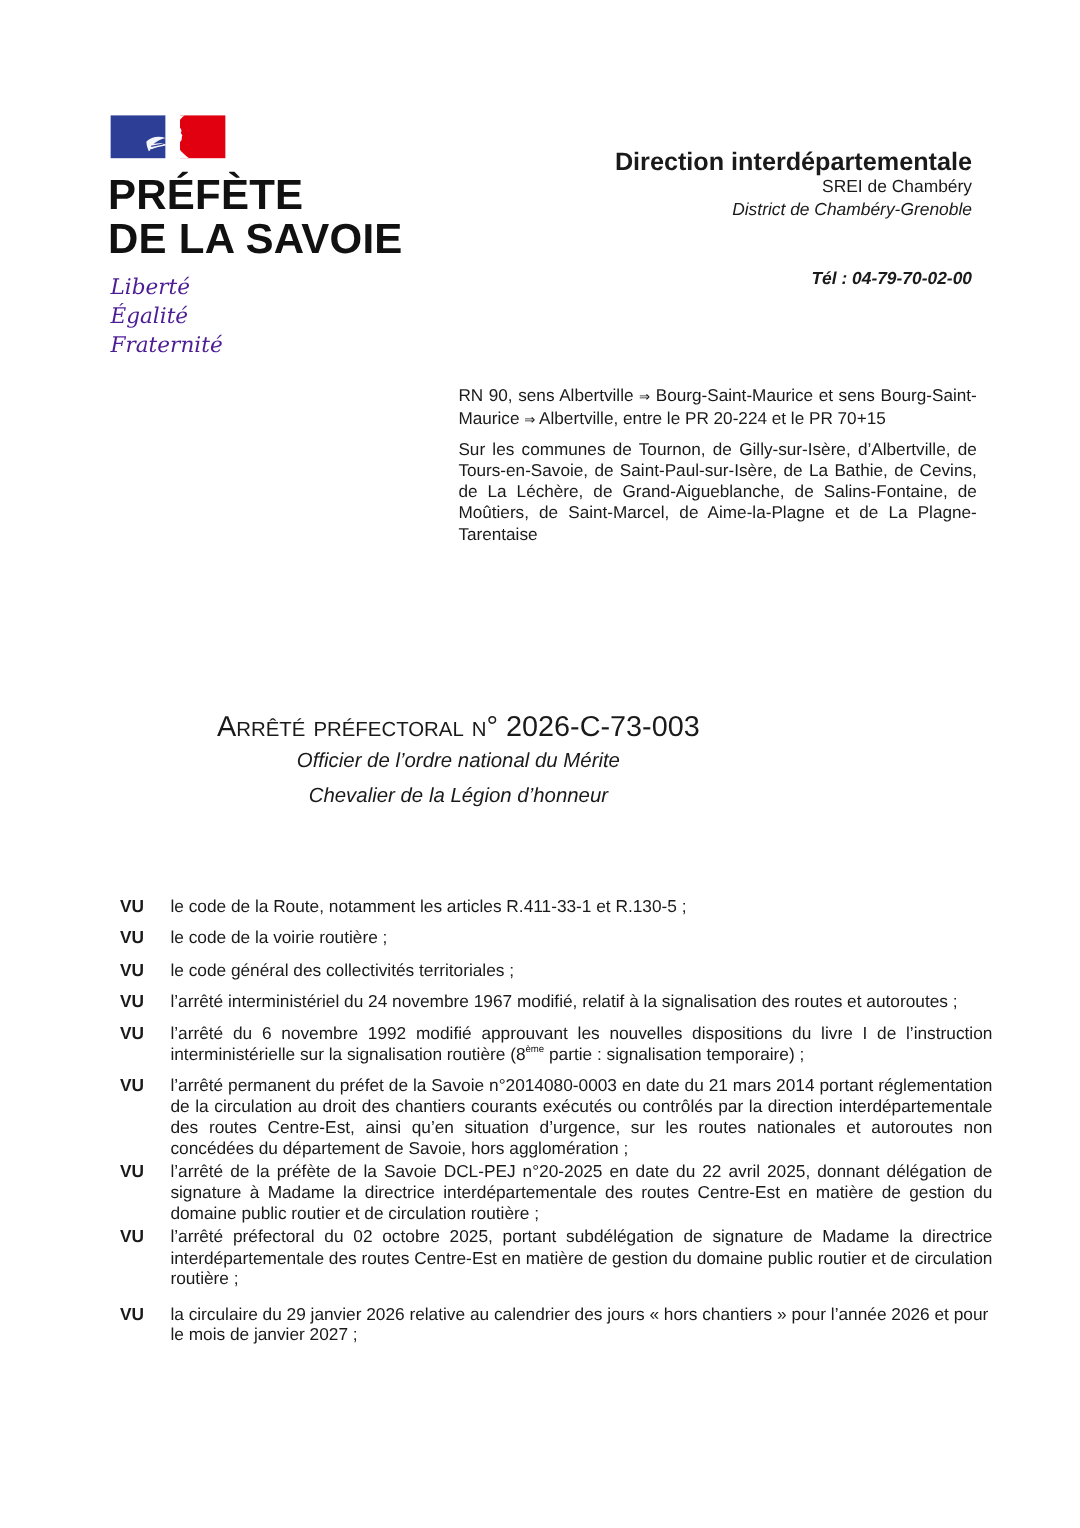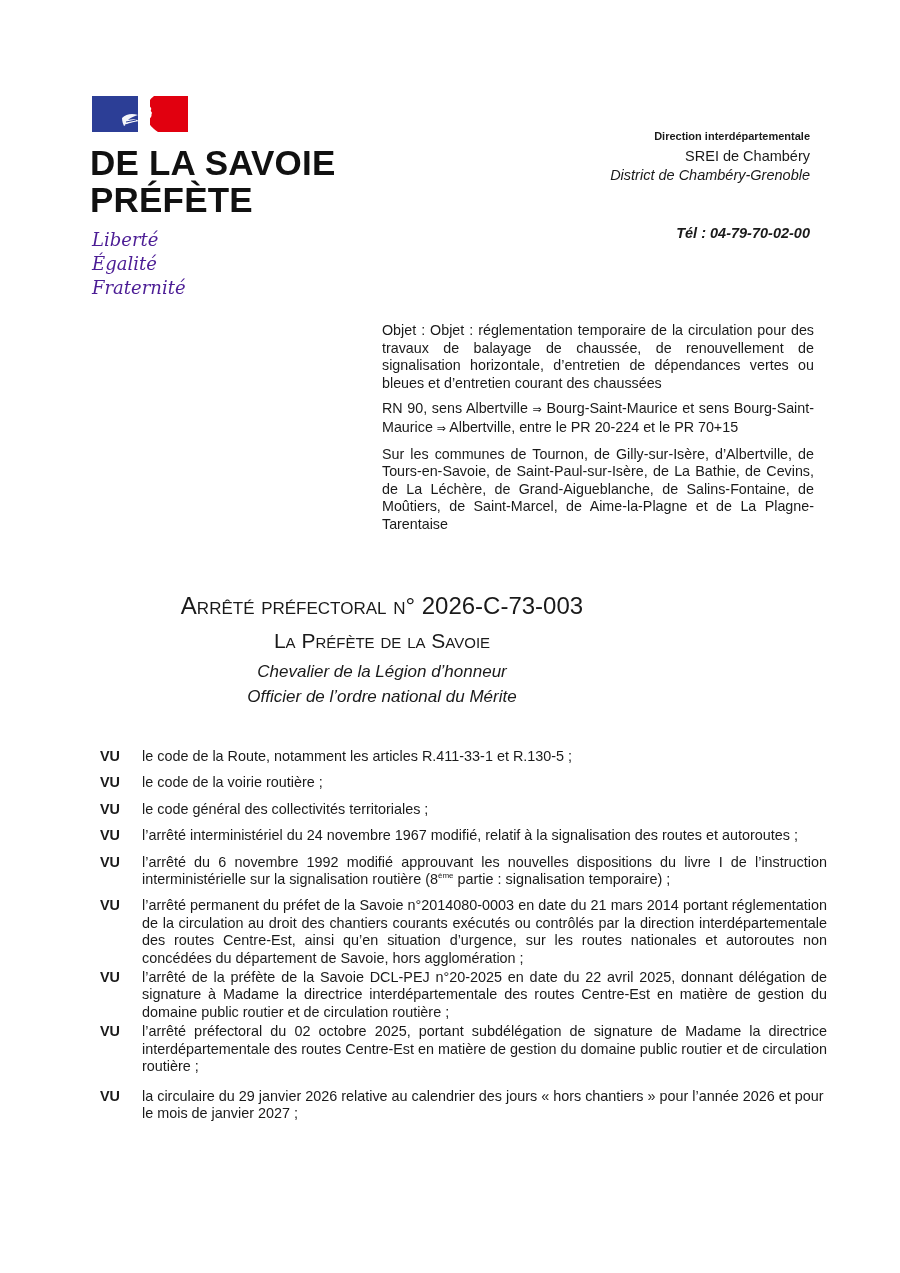--- a/index.html
+++ b/index.html
@@ -54,21 +54,21 @@
   .service {
     position: absolute;
     right: 90px;
     top: 126px;
     text-align: right;
     font-size: 14.5px;
     line-height: 19px;
   }
   .service .dept {
     font-weight: bold;
-    font-size: 11px;
+    font-size: 21px;
     line-height: 20.5px;
   }
   .service .district { font-style: italic; }
   .service .phone {
     font-style: italic;
     margin-top: 39px;
     font-weight: bold;
   }
 
   
@@ -153,48 +153,46 @@
       <rect x="0" y="0" width="46" height="36" fill="#2c3e96"></rect>
       <rect x="58" y="0" width="38" height="36" fill="#e1000f"></rect>
 
       <path d="M46 0 L62 0 C58 3 56 6 57 9 C58 11 60 12 59 14 C58 15 60 16 60 17 C59 18 60 20 59 21 C58 23 56 23 56 25 C57 28 60 32 66 36 L46 36 Z" fill="#ffffff"></path>
       <path d="M30 22 C34 18 40 17 46 19 C42 20 38 22 36 24 C40 23 44 23 47 25 C42 26 36 27 32 30 C31 28 30 25 30 22 Z" fill="#ffffff" opacity="0.95"></path>
       <path d="M34 26 L44 24 M33 29 L42 27" stroke="#2c3e96" stroke-width="1"></path>
     </svg>
   </div>
 
   <div class="prefecture-name">
+    <div>PRÉFÈTE</div>
     <div>DE LA SAVOIE</div>
-    <div>PRÉFÈTE</div>
   </div>
 
   <div class="motto">
     <div>Liberté</div>
     <div>Égalité</div>
     <div>Fraternité</div>
   </div>
 
   <div class="service">
     <div class="dept">Direction interdépartementale</div>
     <div>SREI de Chambéry</div>
     <div class="district">District de Chambéry-Grenoble</div>
     <div class="phone">Tél : 04-79-70-02-00</div>
   </div>
 
   <div class="objet">
-    <p>Objet : Objet : réglementation temporaire de la circulation pour des travaux de balayage de chaussée, de renouvellement de signalisation horizontale, d’entretien de dépendances vertes ou bleues et d’entretien courant des chaussées</p>
     <p><span>RN 90, sens Albertville </span><span style="font-size:11px;">⇒</span><span> Bourg-Saint-Maurice et sens Bourg-Saint-Maurice </span><span style="font-size:11px;">⇒</span><span> Albertville, entre le PR 20-224 et le PR 70+15</span></p>
     <p>Sur les communes de Tournon, de Gilly-sur-Isère, d’Albertville, de Tours-en-Savoie, de Saint-Paul-sur-Isère, de La Bathie, de Cevins, de La Léchère, de Grand-Aigueblanche, de Salins-Fontaine, de Moûtiers, de Saint-Marcel, de Aime-la-Plagne et de  La Plagne-Tarentaise</p>
   </div>
 
   <div class="title-block">
     <h1 class="arrete-title">Arrêté préfectoral n° 2026-C-73-003</h1>
-    <h2 class="prefete-title">La Préfète de la Savoie</h2>
+    <div class="honor">Officier de l’ordre national du Mérite</div>
     <div class="honor first">Chevalier de la Légion d’honneur</div>
-    <div class="honor">Officier de l’ordre national du Mérite</div>
   </div>
 
   <div class="vu-list">
     <div class="vu-item">
       <span class="vu-label">VU</span>
       <span class="vu-text left">le code de la Route, notamment les articles R.411-33-1 et R.130-5 ;</span>
     </div>
     <div class="vu-item">
       <span class="vu-label">VU</span>
       <span class="vu-text left">le code de la voirie routière ;</span>

